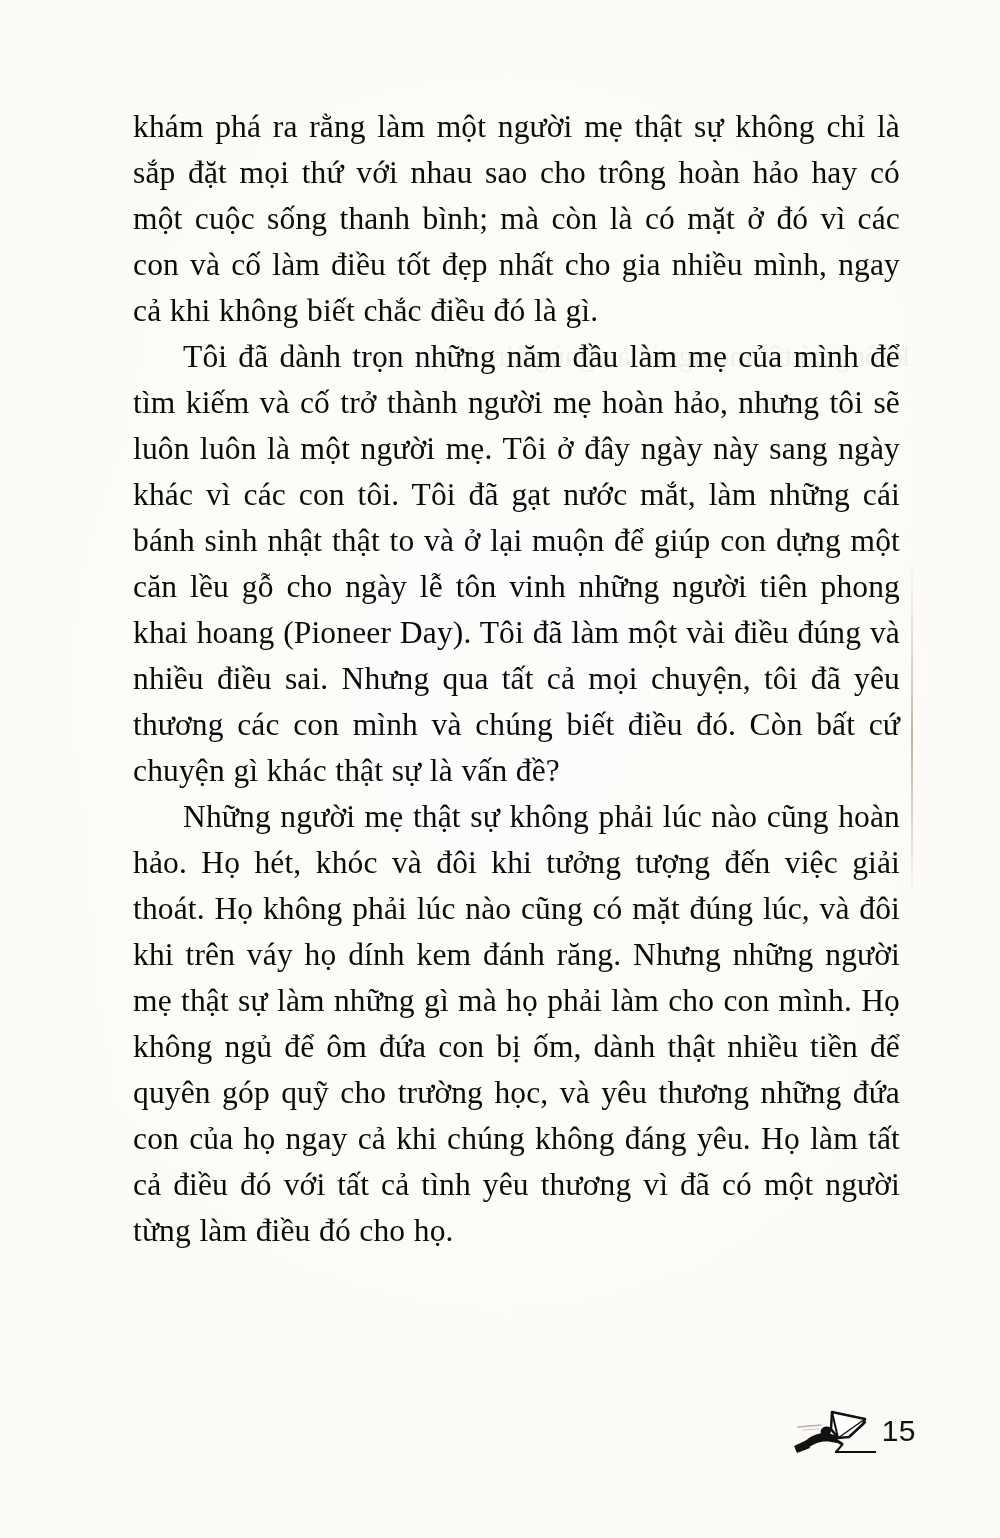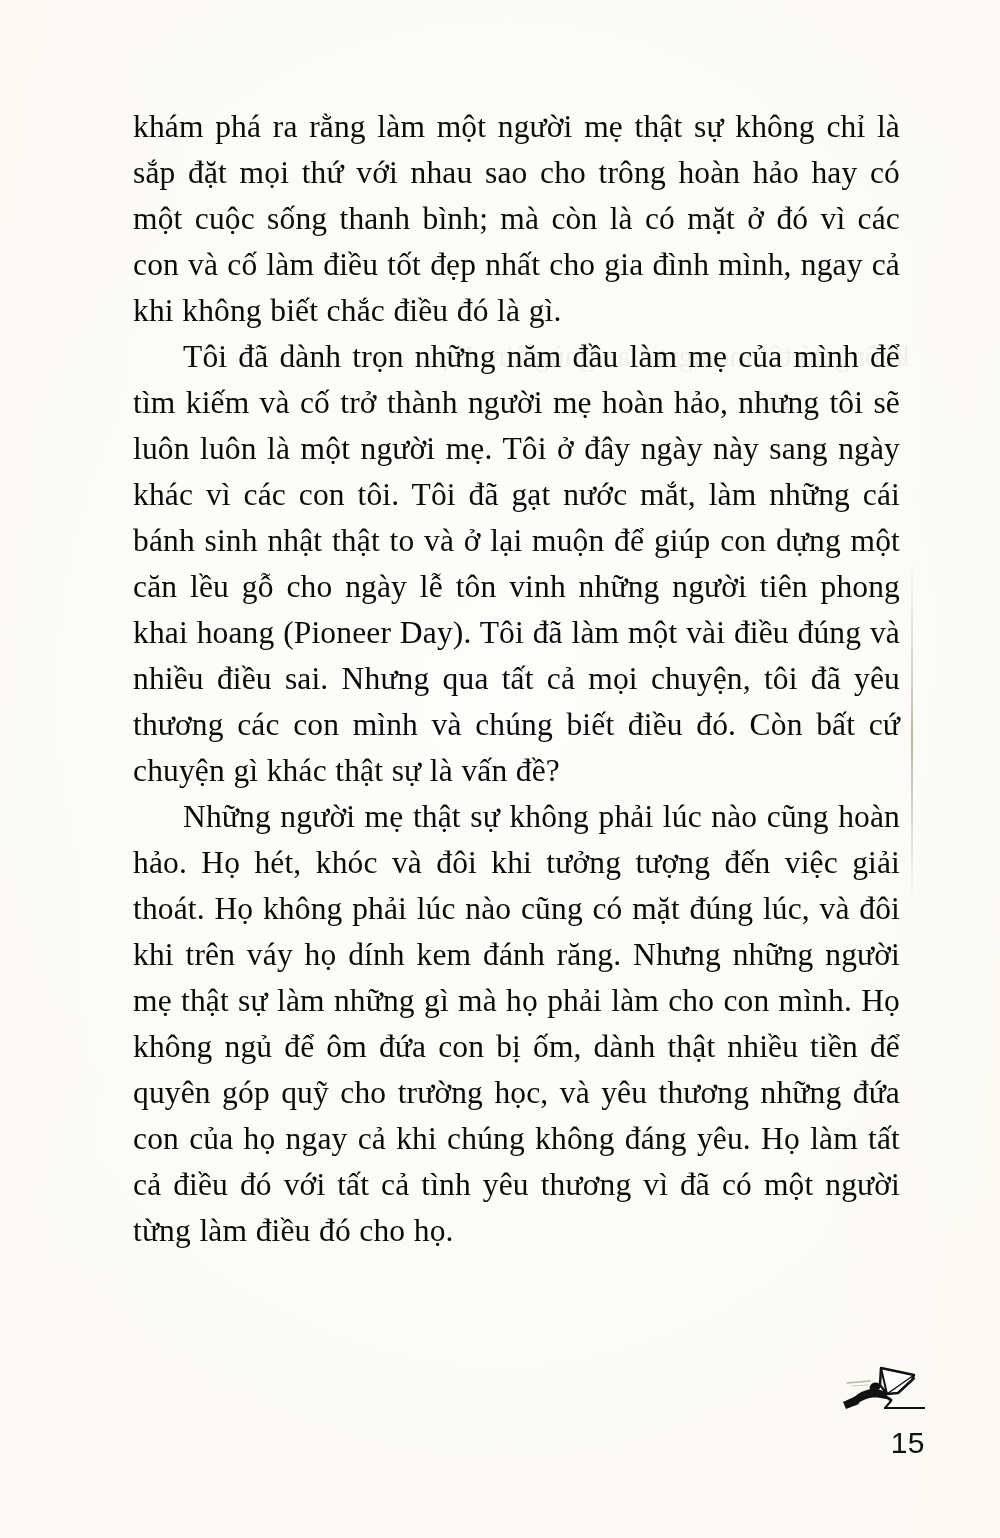--- a/index.html
+++ b/index.html
@@ -88,26 +88,25 @@
   .page-footer {
     position: absolute;
     left: 0;
     right: 0;
     bottom: 0;
     height: 150px;
   }
 
   .folio-group {
     position: absolute;
-    right: 75px;
+    right: 84px;
     bottom: 72px;
     display: flex;
-    align-items: flex-end;
+    align-items: center;
     gap: 6px;
-    flex-direction: column;
   }
 
   .ornament {
     width: 86px;
     height: 62px;
     display: block;
   }
 
   .folio-number {
     font-family: "Liberation Sans", "DejaVu Sans", sans-serif;
@@ -126,21 +125,21 @@
 
   <div class="paper-tone"></div>
   <div class="scan-streak"></div>
 
   <div class="bleed-through">
     <span class="bl1">không có tôi mẹ người an gnùg àim  Họ</span>
     <span class="bl2">hiện</span>
   </div>
 
   <div class="text-column">
-    <p class="body">khám phá ra rằng làm một người mẹ thật sự không chỉ là sắp đặt mọi thứ với nhau sao cho trông hoàn hảo hay có một cuộc sống thanh bình; mà còn là có mặt ở đó vì các con và cố làm điều tốt đẹp nhất cho gia đình mình, ngay cả khi không biết chắc điều đó là gì.</p>
+    <p class="body">khám phá ra rằng làm một người mẹ thật sự không chỉ là sắp đặt mọi thứ với nhau sao cho trông hoàn hảo hay có một cuộc sống thanh bình; mà còn là có mặt ở đó vì các con và cố làm điều tốt đẹp nhất cho gia nhiều mình, ngay cả khi không biết chắc điều đó là gì.</p>
     <p class="body indented">Tôi đã dành trọn những năm đầu làm mẹ của mình để tìm kiếm và cố trở thành người mẹ hoàn hảo, nhưng tôi sẽ luôn luôn là một người mẹ. Tôi ở đây ngày này sang ngày khác vì các con tôi. Tôi đã gạt nước mắt, làm những cái bánh sinh nhật thật to và ở lại muộn để giúp con dựng một căn lều gỗ cho ngày lễ tôn vinh những người tiên phong khai hoang (Pioneer Day). Tôi đã làm một vài điều đúng và nhiều điều sai. Nhưng qua tất cả mọi chuyện, tôi đã yêu thương các con mình và chúng biết điều đó. Còn bất cứ chuyện gì khác thật sự là vấn đề?</p>
     <p class="body indented">Những người mẹ thật sự không phải lúc nào cũng hoàn hảo. Họ hét, khóc và đôi khi tưởng tượng đến việc giải thoát. Họ không phải lúc nào cũng có mặt đúng lúc, và đôi khi trên váy họ dính kem đánh răng. Nhưng những người mẹ thật sự làm những gì mà họ phải làm cho con mình. Họ không ngủ để ôm đứa con bị ốm, dành thật nhiều tiền để quyên góp quỹ cho trường học, và yêu thương những đứa con của họ ngay cả khi chúng không đáng yêu. Họ làm tất cả điều đó với tất cả tình yêu thương vì đã có một người từng làm điều đó cho họ.</p>
   </div>
 
   <div class="page-footer">
     <div class="folio-group">
 
       <svg class="ornament" viewBox="0 0 172 124" aria-hidden="true">
 
         <path d="M84 16 L150 30 L146 40 L118 66 L96 68 L82 50 Z" fill="#ffffff" stroke="#111111" stroke-width="5" stroke-linejoin="round"></path>

